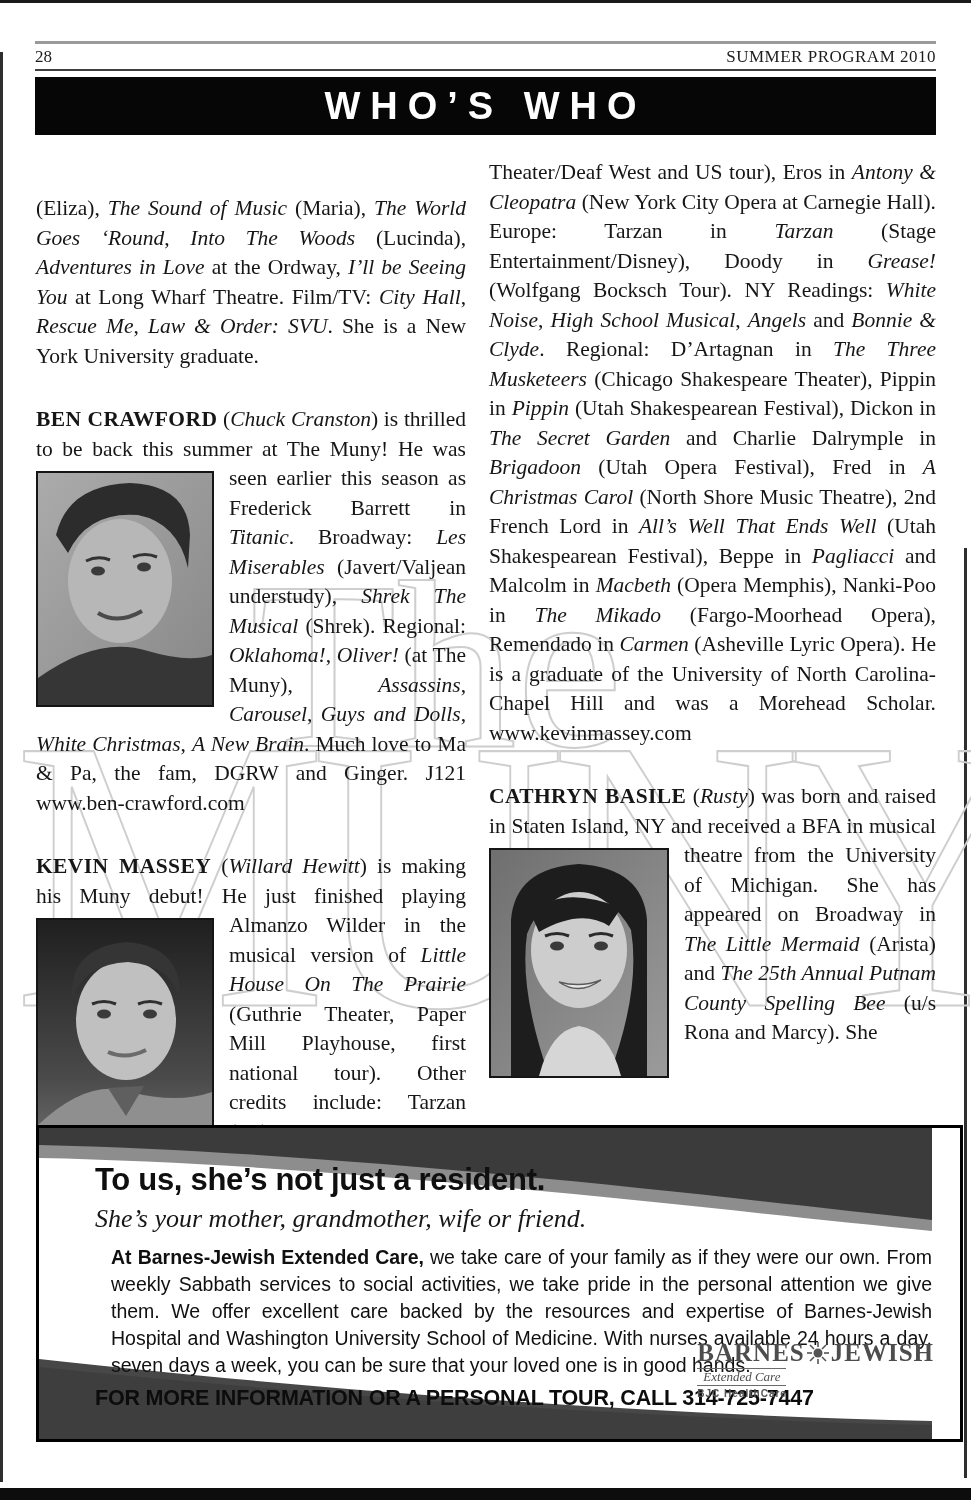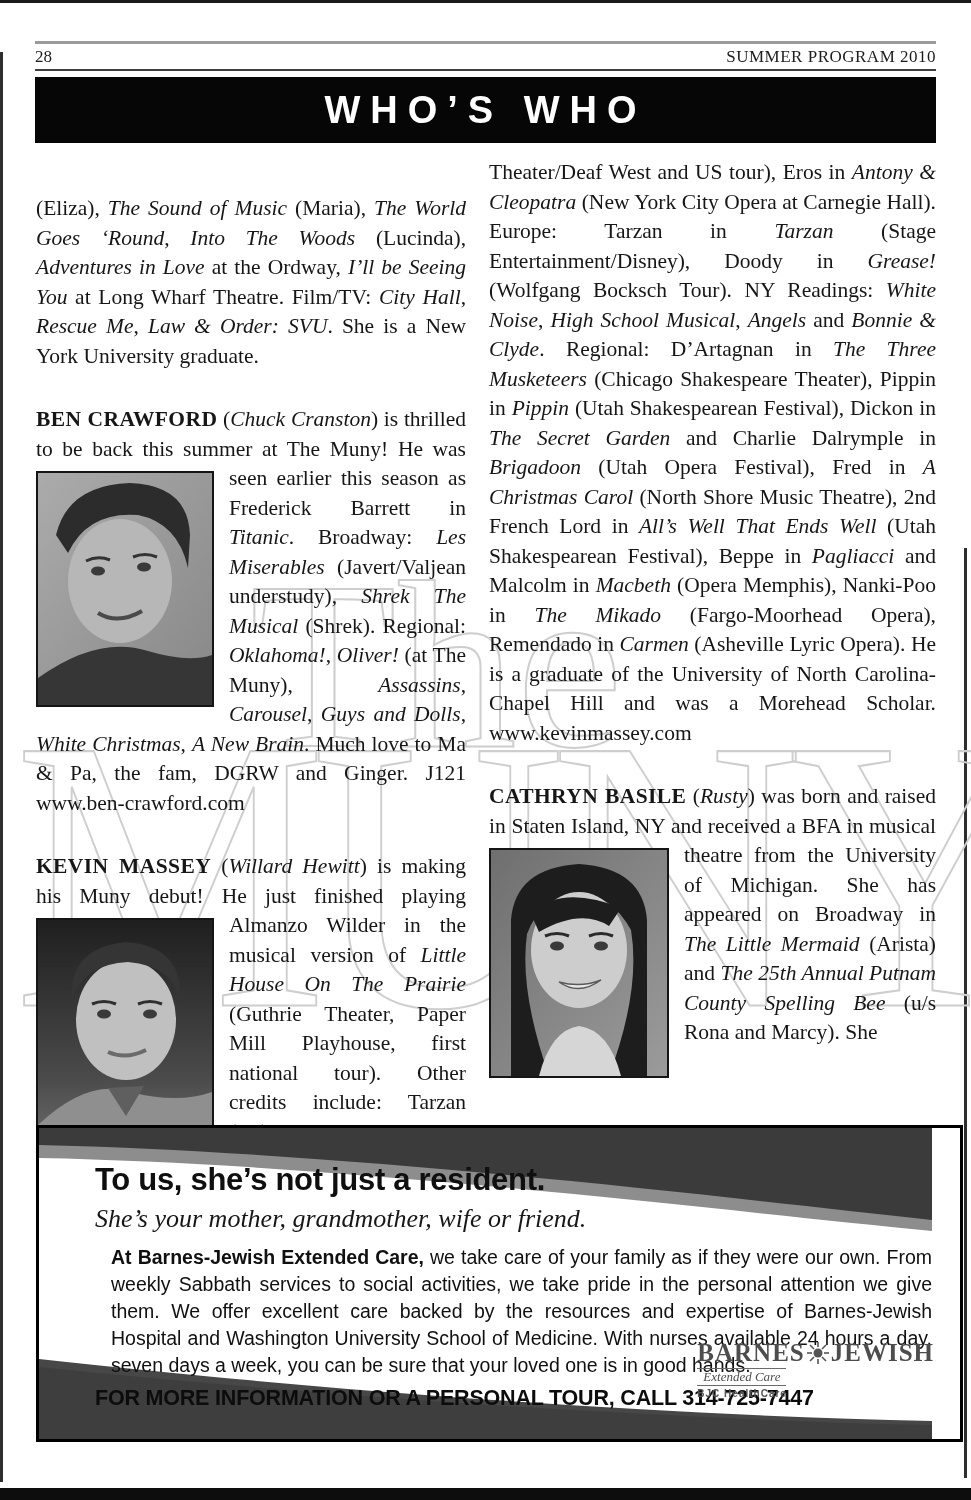--- a/index.html
+++ b/index.html
@@ -12,21 +12,21 @@
   .edge-top{position:absolute;left:0;top:0;width:971px;height:3px;background:#1b1b1b;}
   .edge-bottom{position:absolute;left:0;top:1488px;width:971px;height:12px;background:#0d0d0d;}
   .edge-left{position:absolute;left:0;top:52px;width:3px;height:1430px;background:#2e2e2e;}
   .edge-right{position:absolute;left:964px;top:548px;width:3px;height:930px;background:#2e2e2e;}
 
   
   .rule-light{position:absolute;left:35px;top:41px;width:901px;height:3px;background:#9a9a9a;}
   .pageno{position:absolute;left:35px;top:47px;font-size:17px;color:#1c1c1c;}
   .issue{position:absolute;right:35px;top:47px;font-size:17px;letter-spacing:0.5px;color:#1c1c1c;}
   .rule-dark{position:absolute;left:35px;top:69px;width:901px;height:2px;background:#3f3f3f;}
-  .banner{position:absolute;left:35px;top:77px;width:901px;height:66px;background:#060606;
+  .banner{position:absolute;left:35px;top:77px;width:901px;height:58px;background:#060606;
           display:flex;align-items:center;justify-content:center;}
   .banner span{font-family:"Liberation Sans", sans-serif;font-weight:bold;font-size:38px;
           letter-spacing:10px;color:#ffffff;}
 
   
   .watermark{position:absolute;z-index:0;pointer-events:none;
      font-family:"Liberation Serif", serif;color:#e4e4e4;line-height:1;}
   @supports (-webkit-text-stroke: 1px #ccc){
      .watermark{color:transparent;-webkit-text-stroke:2px #cecece;}
   }

